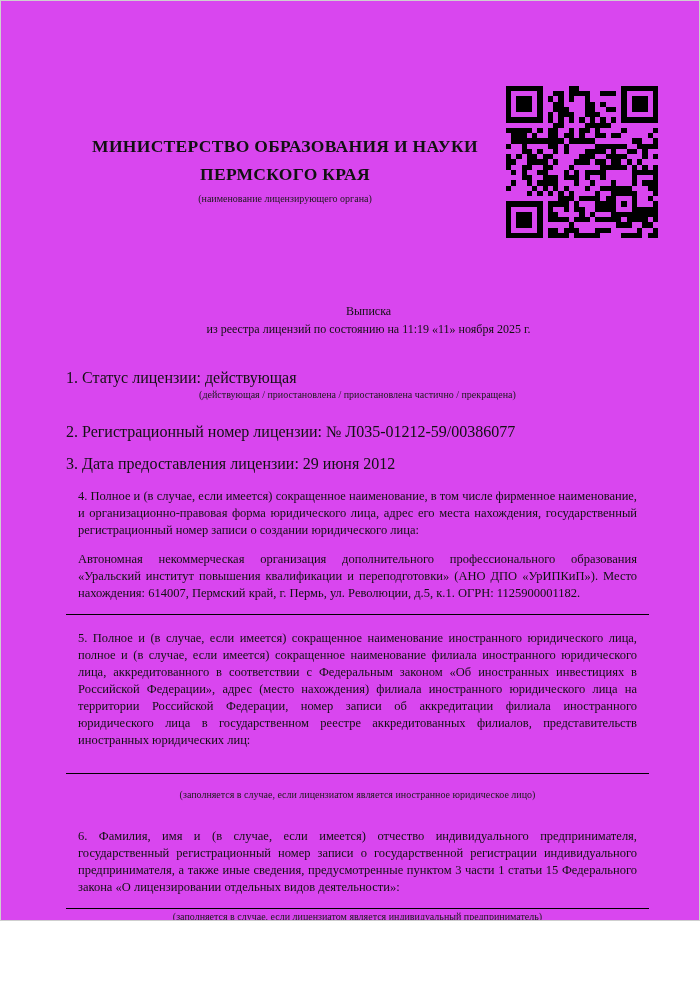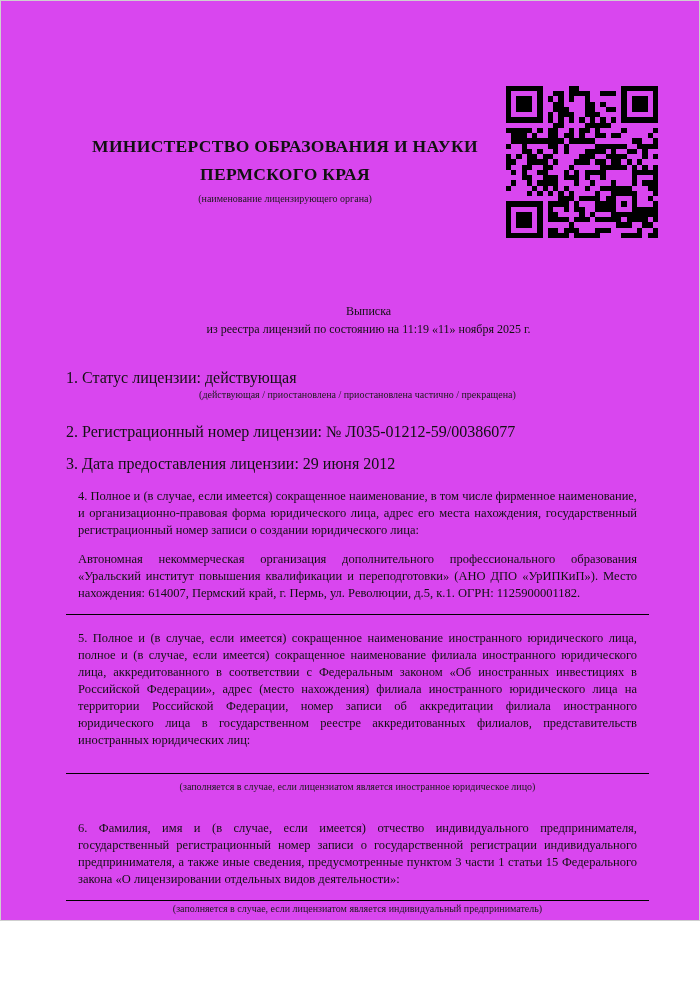--- a/index.html
+++ b/index.html
@@ -26,21 +26,21 @@
   .rule{border-top:1.6px solid #000000;height:0;}
   .blank{height:12px;}
   #item1{margin-bottom:22px;}
   #item1 .caption{margin-top:2px;}
   #item2{margin-bottom:15px;}
   #item3{margin-bottom:16px;}
   #item4{margin-bottom:15px;}
   #item4 .rule{margin-top:3px;}
   #item4 .caption{margin-top:1px;}
   #item5{margin-bottom:27px;}
-  #item5 .caption{margin-top:6px;}
+  #item5 .caption{margin-top:14px;}
   #item6{margin-bottom:27px;}
   #item6 .rule{margin-top:8px;}
   #item6 .caption{margin-top:1px;}
   .page-number{position:absolute;left:0;top:926px;width:100%;text-align:center;font-size:12px;}
 </style>
 </head>
 <body>
 
 <div class="page">
 

